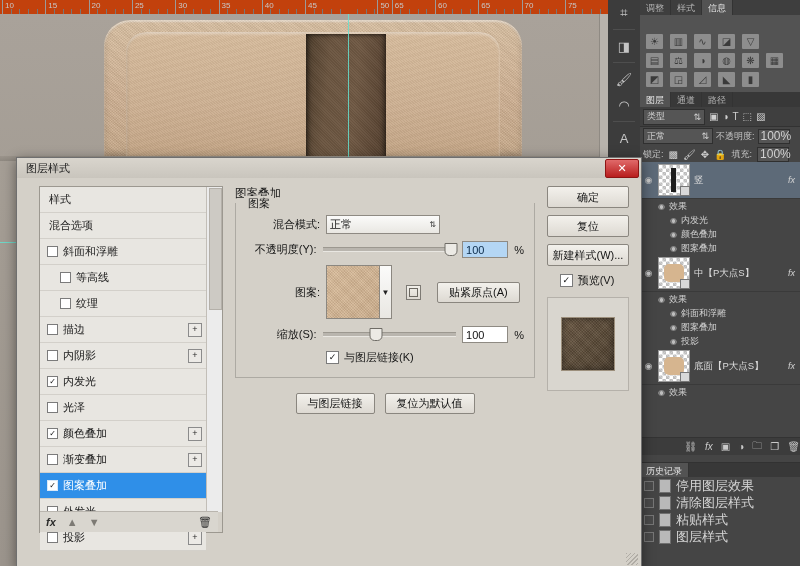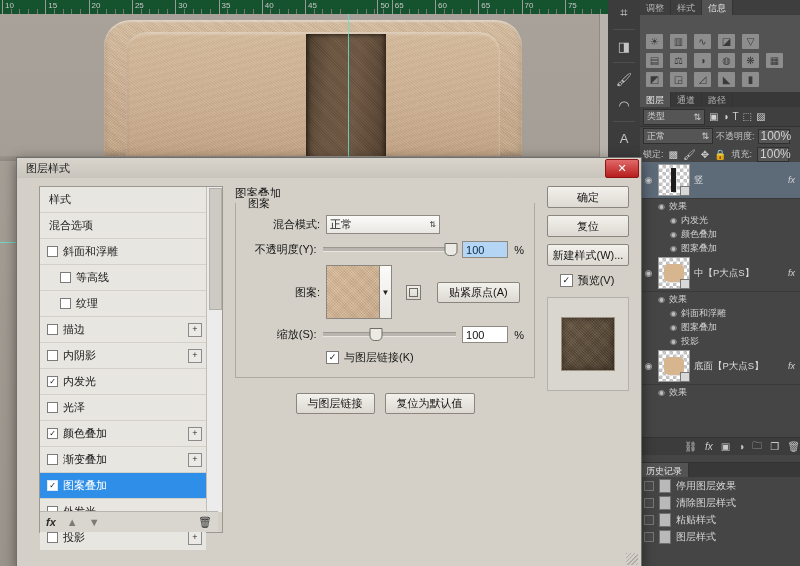--- a/index.html
+++ b/index.html
@@ -3,21 +3,21 @@
 <meta charset="utf-8">
 <style>
   html,body{margin:0;padding:0;}
   body{
     width:800px;height:566px;overflow:hidden;position:relative;
     font-family:"Liberation Sans","DejaVu Sans",sans-serif;
     font-size:11px;background:#8d8880;
   }
   
   #canvas-area{position:absolute;left:0;top:0;width:608px;height:566px;background:#9a948b;overflow:hidden;}
-  #ruler-top{position:absolute;left:0;top:0;width:608px;height:14px;background:#14532d;border-bottom:4px solid #0f766e;}
+  #ruler-top{position:absolute;left:0;top:0;width:608px;height:14px;background:#c2410c;border-bottom:4px solid #0f766e;}
   .rtick{position:absolute;top:0;height:14px;border-left:1px solid #9a9a9a;color:#c8c8c8;font-size:8px;padding-left:2px;box-sizing:border-box;line-height:11px;font-family:"Liberation Sans",sans-serif;}
   .rmin{position:absolute;top:9px;height:5px;border-left:1px solid #777;}
   #canvas-doc{position:absolute;left:0;top:14px;width:608px;height:552px;
      background:linear-gradient(180deg,#a9a29a 0%,#a39c93 40%,#9b948c 100%);}
   #art-plate{position:absolute;left:104px;top:6px;width:418px;height:136px;
      background:
        repeating-linear-gradient(45deg, rgba(255,255,255,.05) 0 1px, rgba(0,0,0,.045) 1px 2px),
        repeating-linear-gradient(-38deg, rgba(255,255,255,.045) 0 1px, rgba(0,0,0,.04) 1px 2px),
        linear-gradient(180deg,#d8bfa1 0%,#cfb193 55%,#c6a888 100%);
      border-radius:26px 26px 0 0;
@@ -75,21 +75,21 @@
   .thumb .lnk{position:absolute;right:-1px;bottom:-1px;width:8px;height:8px;border:1px solid #777;background:#d8d8d8;}
   .lname{flex:1;color:#dcdcdc;font-size:9.5px;white-space:nowrap;overflow:hidden;}
   .fxm{color:#d2d2d2;font-size:9px;font-style:italic;padding-right:2px;}
   .eff-row{display:flex;align-items:center;height:14px;color:#d0d0d0;font-size:9px;padding-left:18px;gap:4px;}
   .eff-row .ee{font-size:8px;color:#bdbdbd;}
   .eff-sub{padding-left:30px;}
   #layer-btns{position:absolute;left:0;top:345px;width:160px;height:17px;background:#3c3c3c;display:flex;align-items:center;justify-content:flex-end;gap:8px;padding-right:5px;color:#c9c9c9;font-size:10px;border-top:1px solid #333;}
 
   #history-panel{position:absolute;left:0;top:462px;width:160px;height:104px;background:#454545;border-top:1px solid #323232;}
   #hist-tabs{height:14px;background:#383838;display:flex;}
-  .hist-row{display:flex;align-items:center;height:17px;gap:5px;padding-left:4px;color:#d6d6d6;font-size:10px;}
+  .hist-row{display:flex;align-items:center;height:17px;gap:5px;padding-left:4px;color:#d6d6d6;font-size:13px;}
   .hchk{width:8px;height:8px;border:1px solid #777;background:#4a4a4a;}
   .hdoc{width:10px;height:12px;background:#b9b9b9;border:1px solid #6f6f6f;position:relative;}
 
   
   #dialog{position:absolute;left:16px;top:157px;width:624px;height:409px;background:#d4d0c8;
      border:1px solid #6f6f6f;box-shadow:0 3px 12px rgba(0,0,0,.45);}
   #dlg-title{height:20px;background:linear-gradient(180deg,#d9d5cd,#c9c5bd);border-bottom:1px solid #a9a59e;
      display:flex;align-items:center;padding-left:9px;color:#1c1c1c;font-size:11px;position:relative;}
   #dlg-close{position:absolute;right:2px;top:1px;width:32px;height:17px;
      background:linear-gradient(180deg,#e06a6a,#b81d1d);border:1px solid #8d1414;border-radius:2px;

